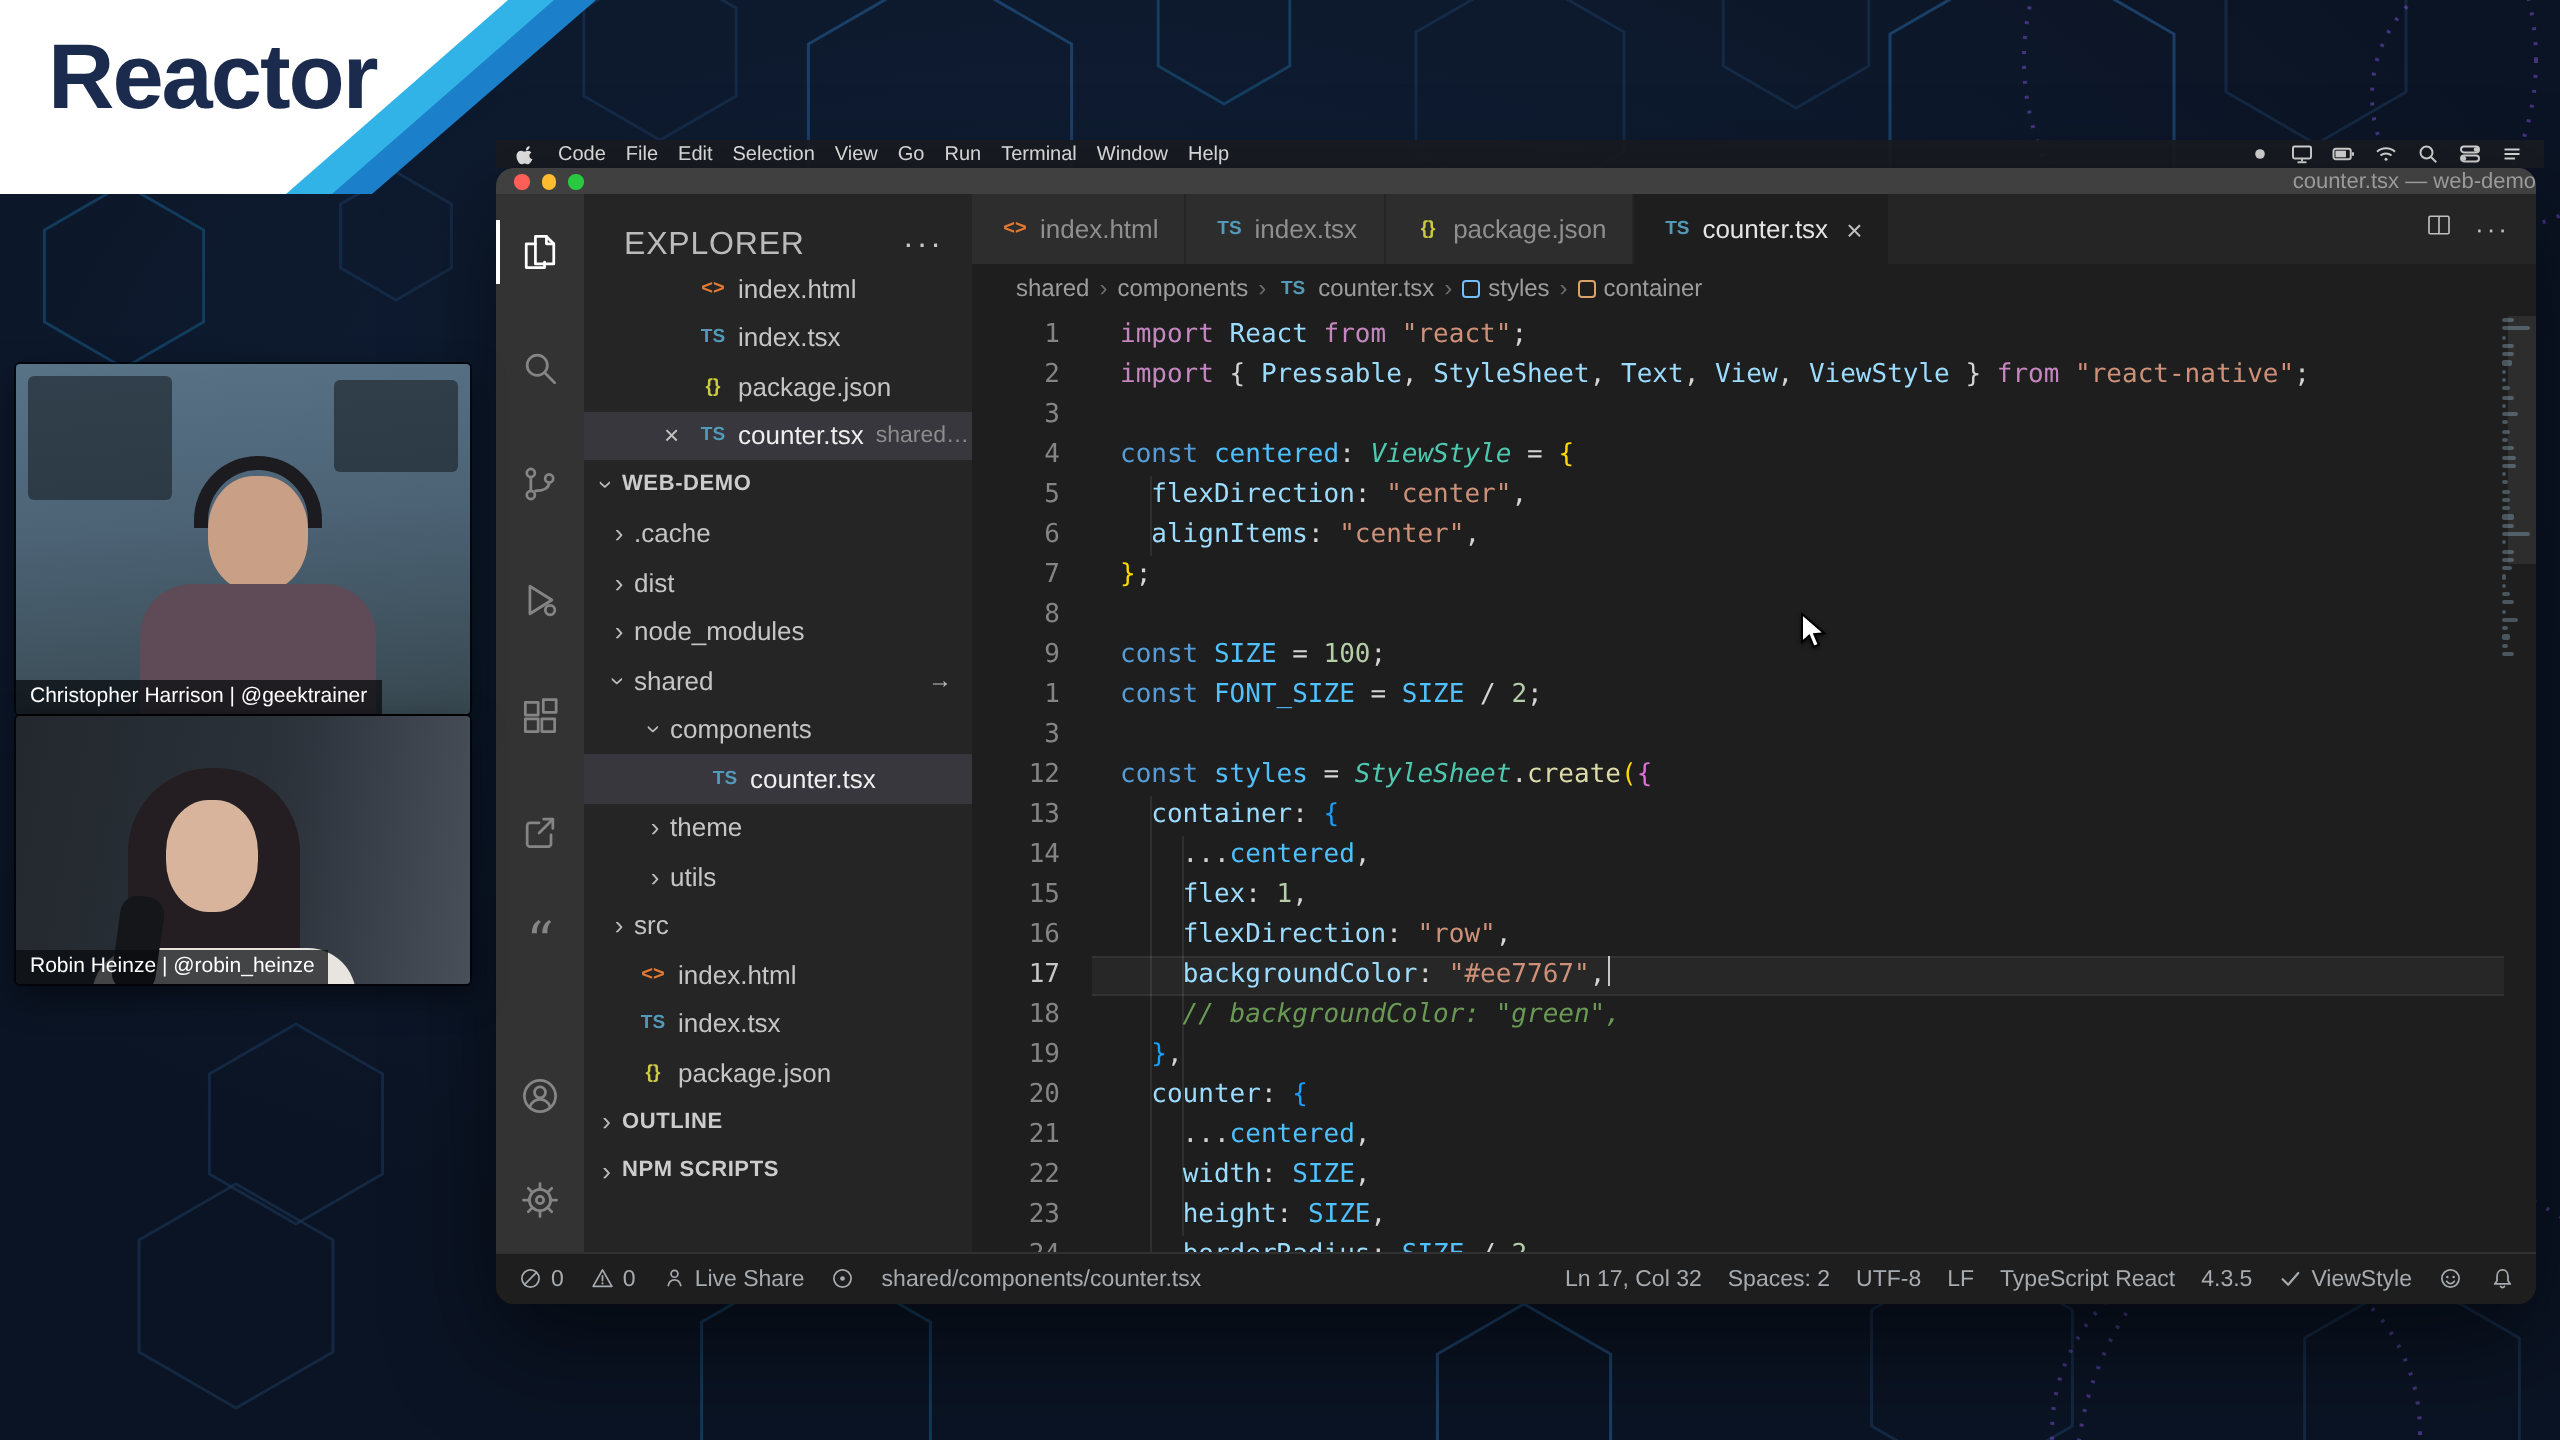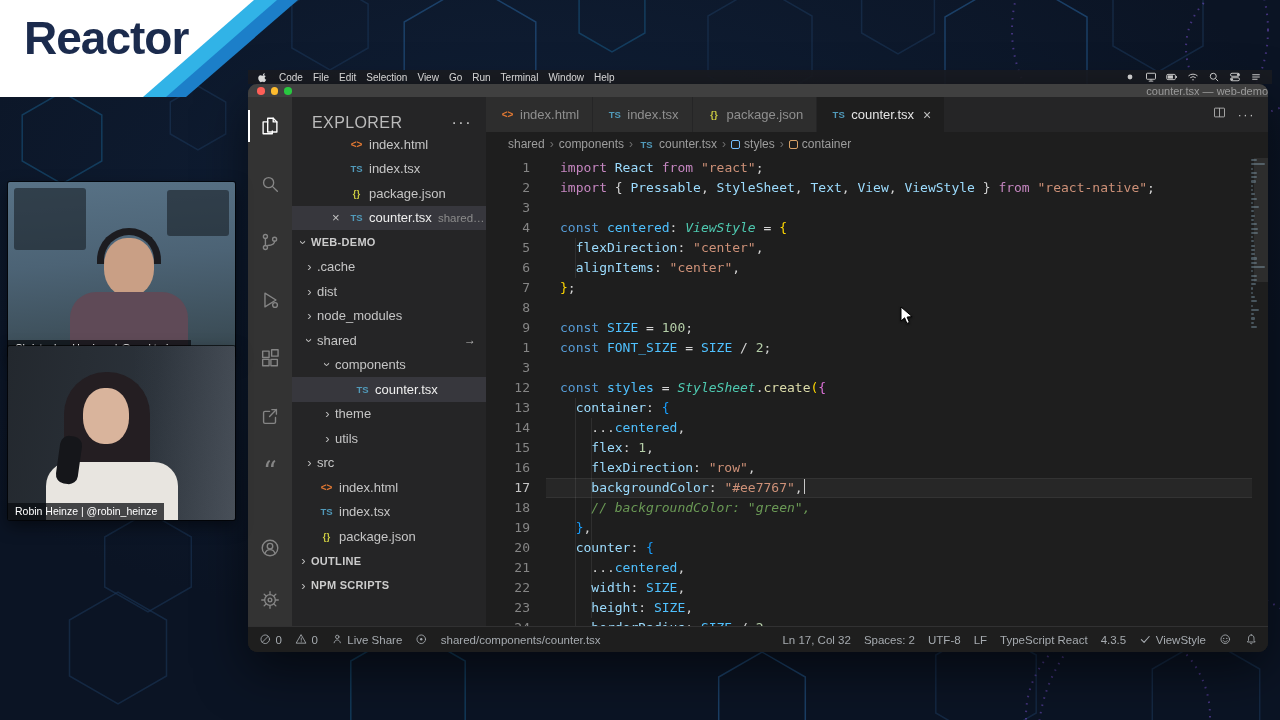--- a/index.html
+++ b/index.html
@@ -15,21 +15,21 @@
   .logo-blue{background:#1c7fc9;clip-path:polygon(0 0,298px 0,186px 100%,0 100%)}
   .logo-cyan{background:#31b3e7;clip-path:polygon(0 0,277px 0,166px 100%,0 100%)}
   .logo-white{background:#ffffff;clip-path:polygon(0 0,254px 0,143px 100%,0 100%)}
   .logo-text{position:absolute;left:24px;top:11px;font-size:46px;font-weight:bold;
     color:#1b2b4d;letter-spacing:-1px}
 
   
   .cam{position:absolute;left:8px;width:227px;overflow:hidden;border-radius:2px;z-index:4;
     box-shadow:0 0 0 1px rgba(0,0,0,.65),0 6px 16px rgba(0,0,0,.5)}
   .cam1{top:182px;height:175px;background:linear-gradient(175deg,#587286 0%,#4c6375 45%,#37474f 100%)}
-  .cam2{top:346px;height:174px;background:linear-gradient(100deg,#23282e 0%,#2b323a 60%,#3d444c 100%)}
+  .cam2{top:358px;height:134px;background:linear-gradient(100deg,#23282e 0%,#2b323a 60%,#3d444c 100%)}
   .cam .shelf{position:absolute;background:rgba(18,24,29,.55);border-radius:3px}
   .cam1 .shelf1{left:6px;top:6px;width:72px;height:62px}
   .cam1 .shelf2{right:6px;top:8px;width:62px;height:46px}
   .cam1 .p-phones{position:absolute;left:89px;top:46px;width:64px;height:36px;border-radius:32px 32px 0 0;
     border:7px solid #1c1c20;border-bottom:none}
   .cam1 .p-head{position:absolute;left:96px;top:56px;width:50px;height:58px;border-radius:46%;background:#c99f85}
   .cam1 .p-body{position:absolute;left:62px;top:110px;width:118px;height:70px;border-radius:26px 26px 0 0;background:#5f4a57}
   .cam2 .p-hair{position:absolute;left:56px;top:26px;width:86px;height:124px;border-radius:42px 42px 18px 18px;background:#241e22}
   .cam2 .p-head{position:absolute;left:75px;top:42px;width:46px;height:56px;border-radius:46%;background:#d9b49c}
   .cam2 .p-body{position:absolute;left:38px;top:116px;width:132px;height:60px;border-radius:24px 24px 0 0;background:#e8e5e0}

